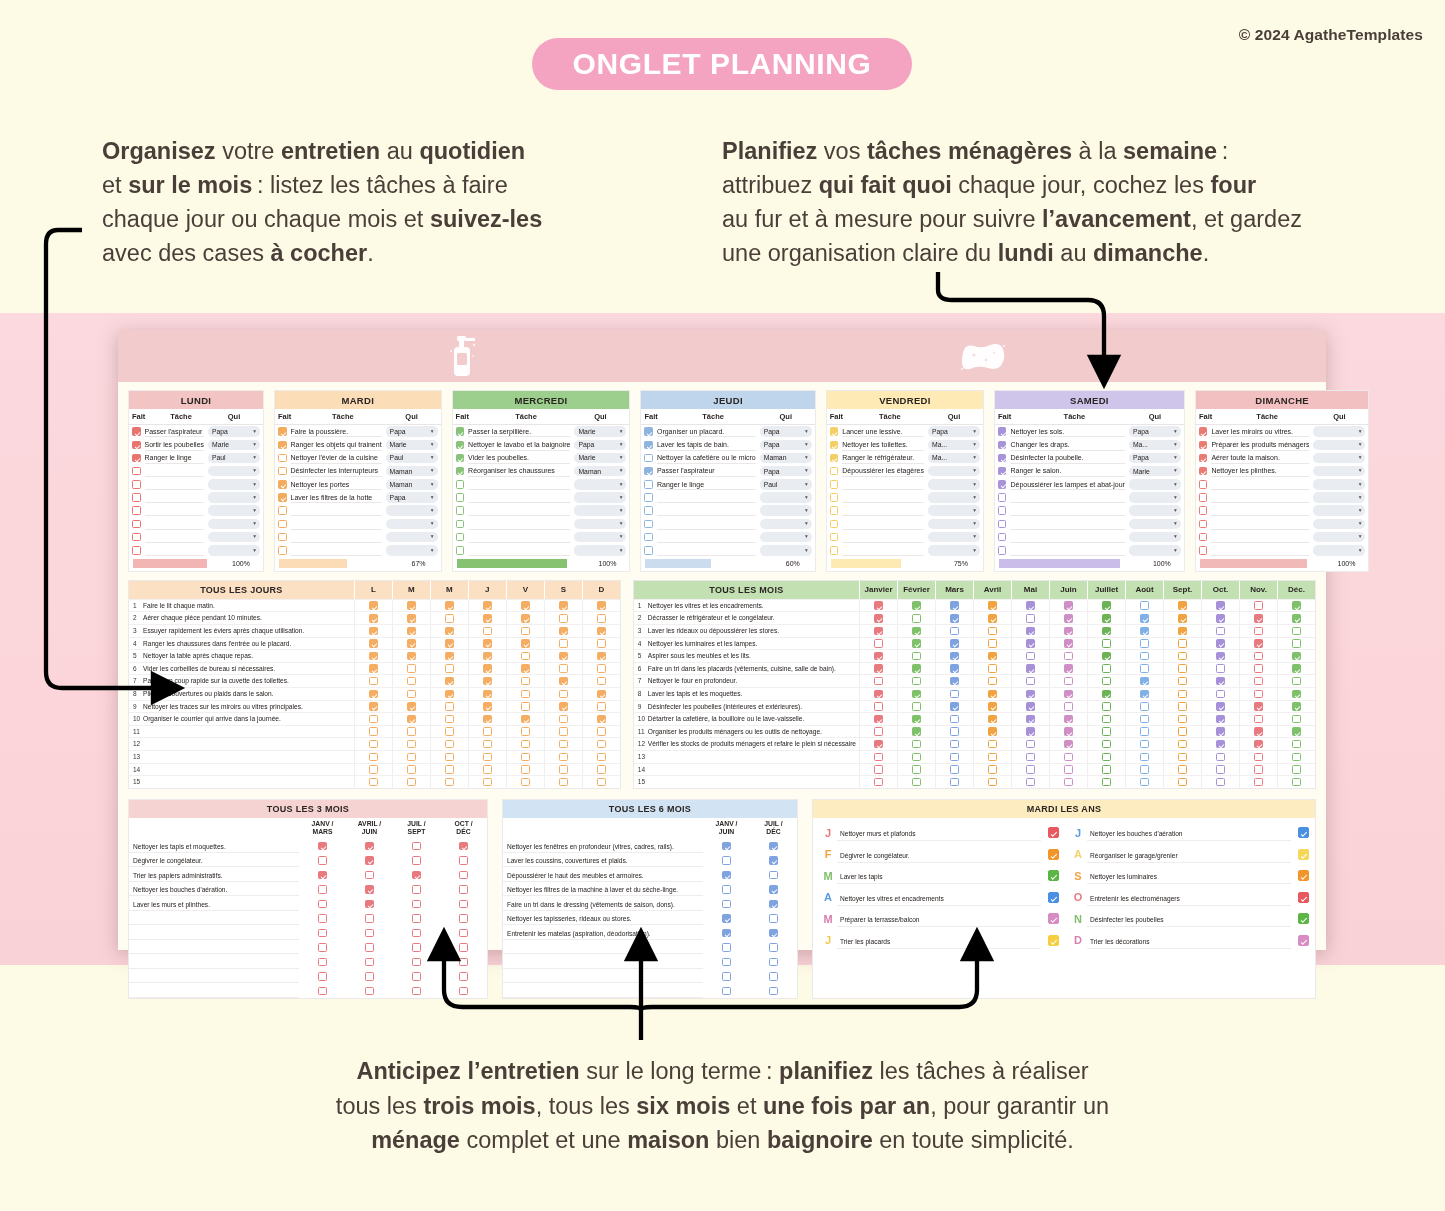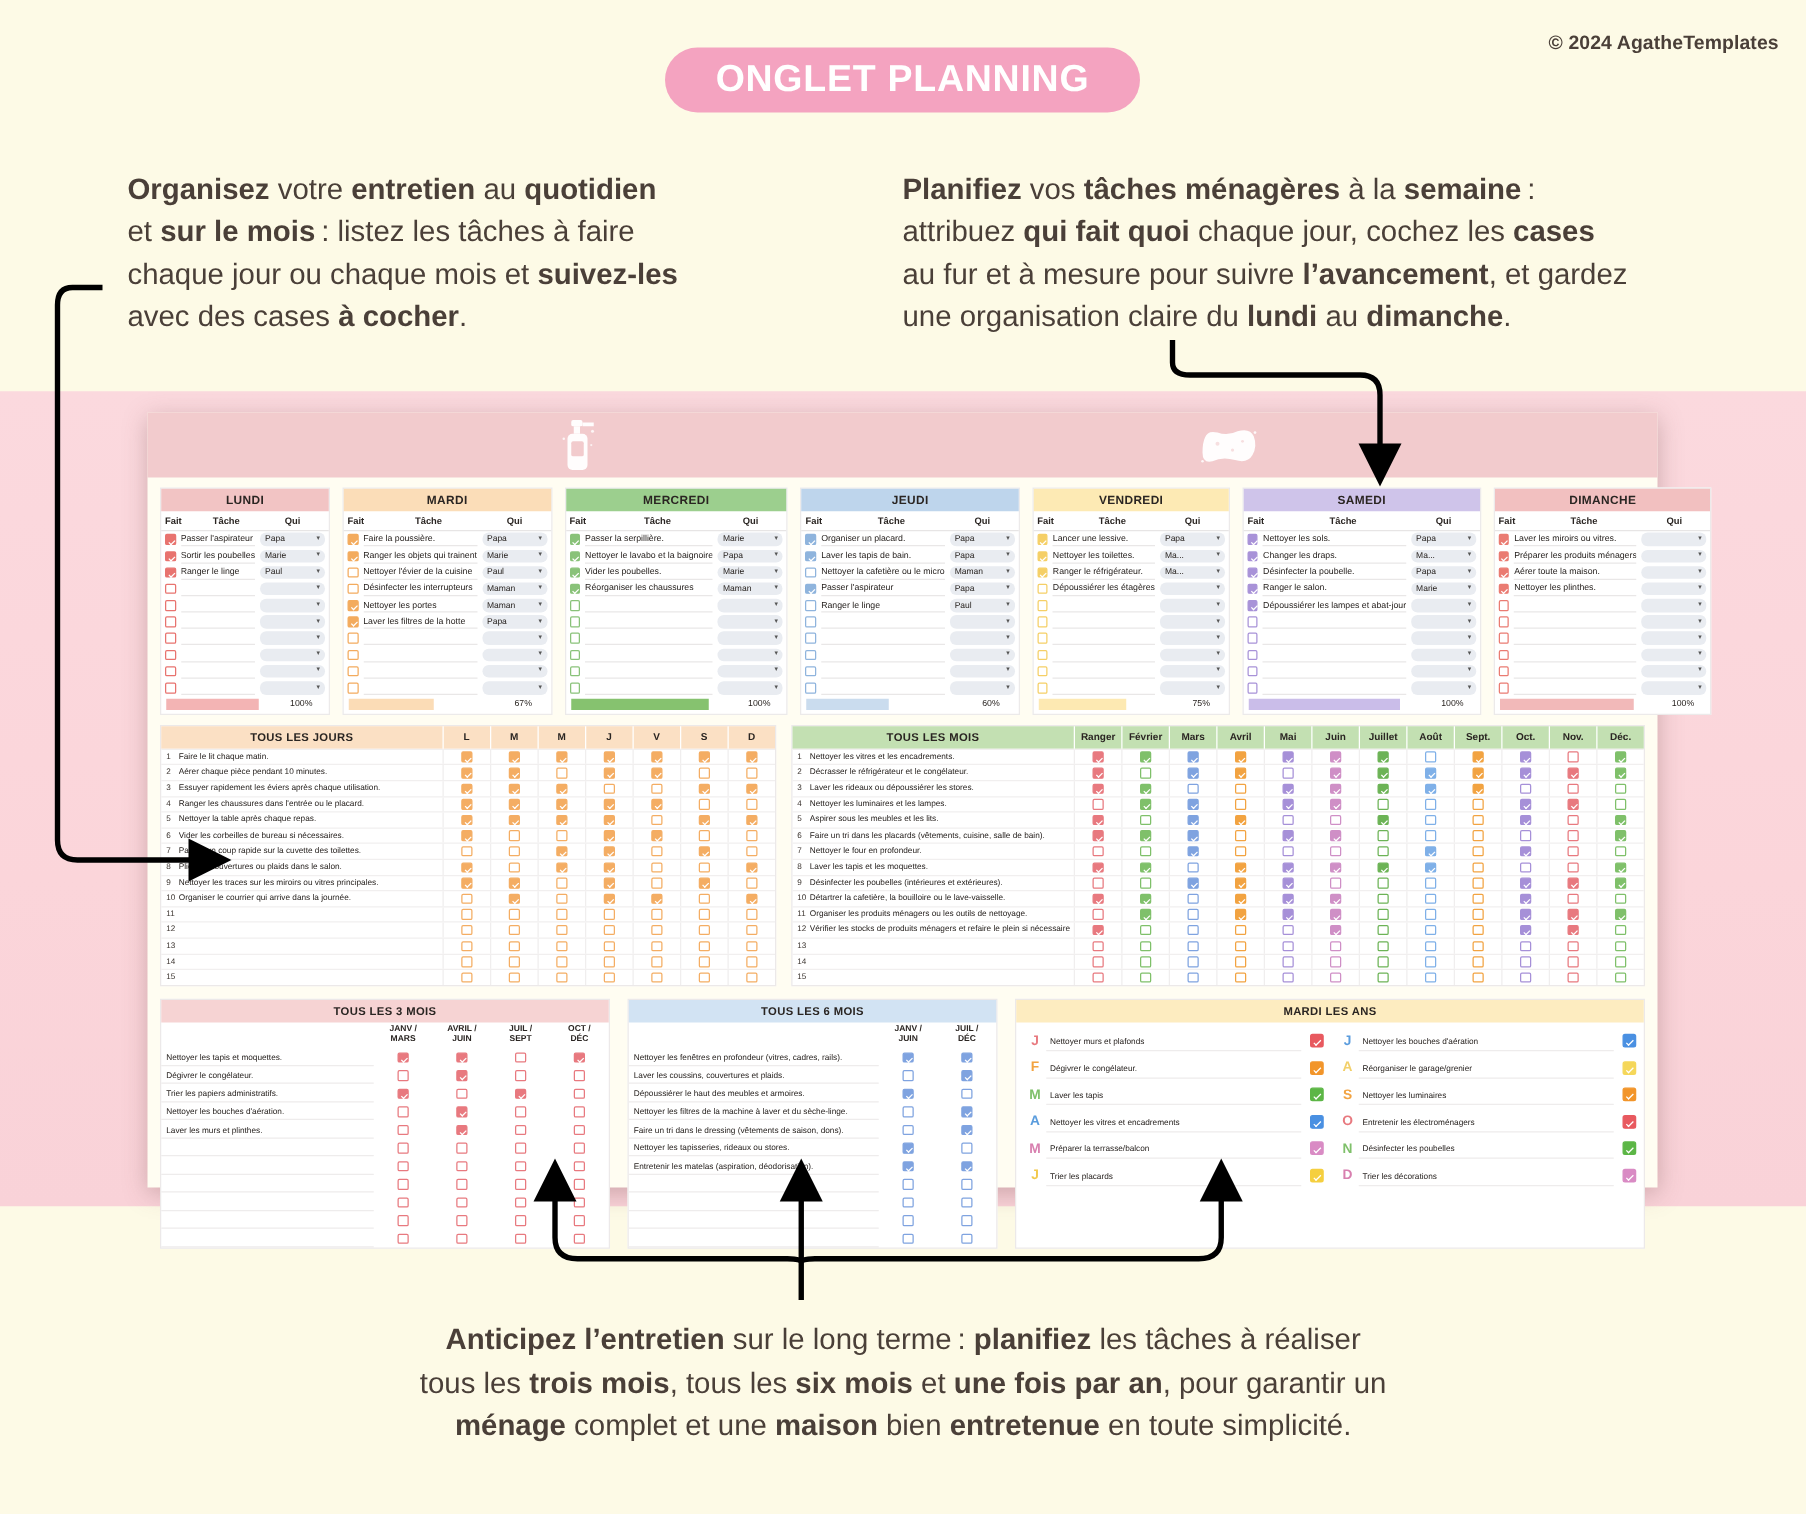--- a/index.html
+++ b/index.html
@@ -151,21 +151,21 @@
 </head>
 <body>
 
 <div class="copyright">© 2024 AgatheTemplates</div>
 
 <div class="title-pill">
   <span>ONGLET PLANNING</span>
 </div>
 
 <div class="intro" id="intro-left"><b>Organisez</b> votre <b>entretien</b> au <b>quotidien</b><br>et <b>sur le mois</b> : listez les tâches à faire<br>chaque jour ou chaque mois et <b>suivez-les</b><br>avec des cases <b>à cocher</b>.</div>
-<div class="intro" id="intro-right"><b>Planifiez</b> vos <b>tâches ménagères</b> à la <b>semaine</b> :<br>attribuez <b>qui fait quoi</b> chaque jour, cochez les <b>cases</b><br>au fur et à mesure pour suivre <b>l’avancement</b>, et gardez<br>une organisation claire du <b>lundi</b> au <b>dimanche</b>.</div>
+<div class="intro" id="intro-right"><b>Planifiez</b> vos <b>tâches ménagères</b> à la <b>semaine</b> :<br>attribuez <b>qui fait quoi</b> chaque jour, cochez les <b>four</b><br>au fur et à mesure pour suivre <b>l’avancement</b>, et gardez<br>une organisation claire du <b>lundi</b> au <b>dimanche</b>.</div>
 
 <div class="pink-band"></div>
 
 <div class="sheet">
 
   <div class="sheet-header">
     <svg class="spray" viewBox="0 0 30 42">
       <rect x="9" y="0" width="9" height="5" rx="1.5" fill="#fff" opacity=".95"></rect>
       <path d="M18 2 L27 2 L27 5 L18 5 Z" fill="#fff" opacity=".95"></path>
       <rect x="11" y="5" width="5" height="6" fill="#fff" opacity=".95"></rect>
@@ -1370,21 +1370,21 @@
             <span class="cb" style="border-color: rgb(244, 173, 99);"></span>
           </div>
           <div class="gt-cell" style="width: 38px;">
             <span class="cb" style="border-color: rgb(244, 173, 99);"></span>
           </div>
         </div>
       </div>
     <div class="grid-table" id="monthly-table" style="flex:1">
         <div class="gt-head" style="background: rgb(195, 224, 178);">
           <div class="gt-title">TOUS LES MOIS</div>
-          <div class="gt-col" style="width: 38px;">Ranger</div>
+          <div class="gt-col" style="width: 38px;">Janvier</div>
           <div class="gt-col" style="width: 38px;">Février</div>
           <div class="gt-col" style="width: 38px;">Mars</div>
           <div class="gt-col" style="width: 38px;">Avril</div>
           <div class="gt-col" style="width: 38px;">Mai</div>
           <div class="gt-col" style="width: 38px;">Juin</div>
           <div class="gt-col" style="width: 38px;">Juillet</div>
           <div class="gt-col" style="width: 38px;">Août</div>
           <div class="gt-col" style="width: 38px;">Sept.</div>
           <div class="gt-col" style="width: 38px;">Oct.</div>
           <div class="gt-col" style="width: 38px;">Nov.</div>
@@ -2379,13 +2379,13 @@
       <path d="M0.5,0.5 L8.5,4.5 L0.5,8.5 Z" fill="#000"></path>
     </marker>
   </defs>
   <path d="M82,230 L58,230 Q46,230 46,244 L46,672 Q46,688 62,688 L168,688" stroke="#000" stroke-width="4.3" fill="none" marker-end="url(#ah)"></path>
   <path d="M938,272 L938,290 Q938,300 952,300 L1088,300 Q1104,300 1104,316 L1104,372" stroke="#000" stroke-width="4.3" fill="none" marker-end="url(#ah)"></path>
   <path d="M641,1040 L641,944" stroke="#000" stroke-width="4.3" fill="none" marker-end="url(#ah)"></path>
   <path d="M641,1010 Q641,1007 630,1007 L462,1007 Q444,1007 444,990 L444,944" stroke="#000" stroke-width="4.3" fill="none" marker-end="url(#ah)"></path>
   <path d="M641,1010 Q641,1007 652,1007 L959,1007 Q977,1007 977,990 L977,944" stroke="#000" stroke-width="4.3" fill="none" marker-end="url(#ah)"></path>
 </svg>
 
-<div class="outro"><b>Anticipez l’entretien</b> sur le long terme : <b>planifiez</b> les tâches à réaliser<br>tous les <b>trois mois</b>, tous les <b>six mois</b> et <b>une fois par an</b>, pour garantir un<br><b>ménage</b> complet et une <b>maison</b> bien <b>entretenue</b> en toute simplicité.</div>
+<div class="outro"><b>Anticipez l’entretien</b> sur le long terme : <b>planifiez</b> les tâches à réaliser<br>tous les <b>trois mois</b>, tous les <b>six mois</b> et <b>une fois par an</b>, pour garantir un<br><b>ménage</b> complet et une <b>maison</b> bien <b>baignoire</b> en toute simplicité.</div>
 
 </body></html>

